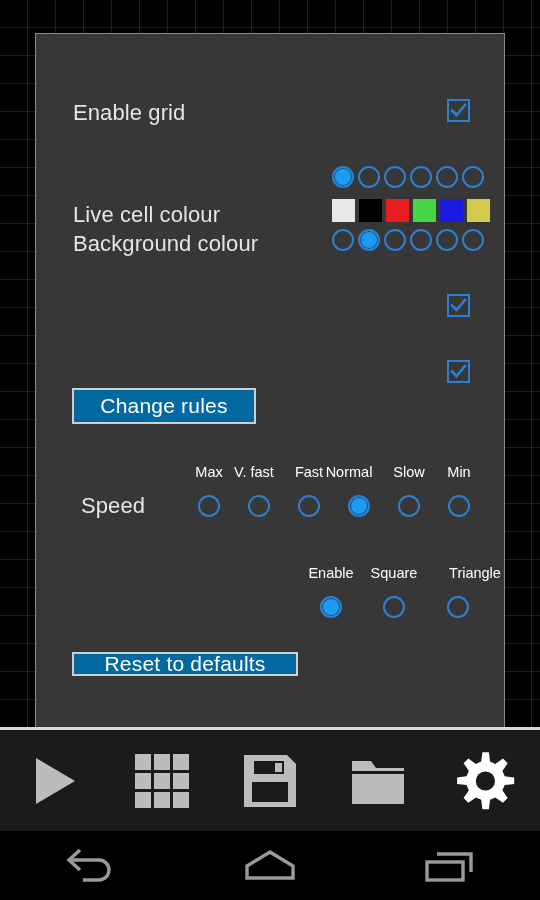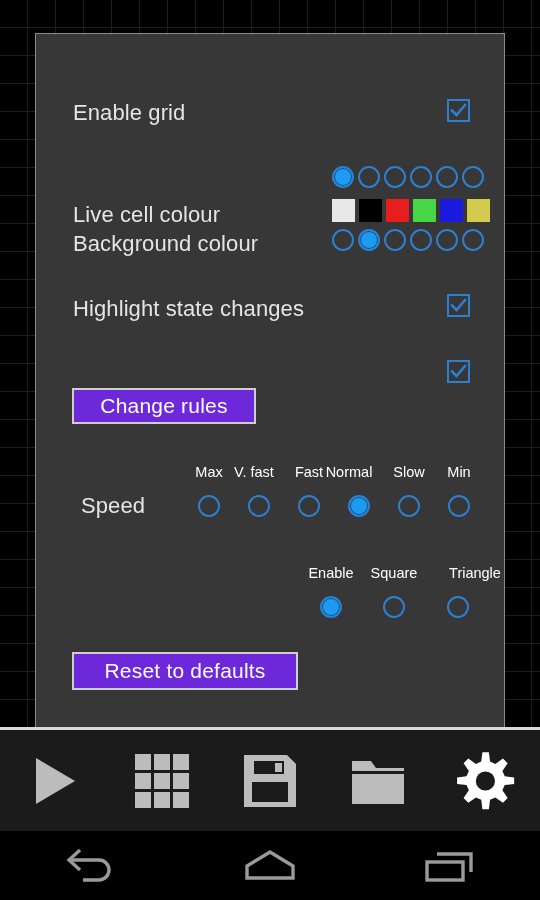--- a/index.html
+++ b/index.html
@@ -98,21 +98,21 @@
   }
   .swatch {
     width: 23px;
     height: 23px;
     flex: none;
   }
 
   
   .btn {
     position: absolute;
-    background: #6d28d9;
+    background: #0369a1;
     border: 2px solid #cfcfcf;
     color: #ffffff;
     font-family: "Liberation Sans", sans-serif;
     font-size: 21px;
     font-weight: 400;
     display: flex;
     align-items: center;
     justify-content: center;
     letter-spacing: 0.2px;
     white-space: nowrap;
@@ -208,23 +208,20 @@
   </div>
   <div class="radio-group" id="background-radios" style="left:296px;top:195px;gap:4px;">
       <div class="radio"></div>
       <div class="radio selected"></div>
       <div class="radio"></div>
       <div class="radio"></div>
       <div class="radio"></div>
       <div class="radio"></div>
     </div>
 
-  <div class="row" style="top:258px;height:34px;">
-    <span class="row-label">Highlight state changes</span>
-  </div>
   <div class="checkbox" style="left:411px;top:260px;">
     <svg viewBox="0 0 19 19">
       <path d="M3 9.5 L7.5 14 L16 4" fill="none" stroke="#2d7fd0" stroke-width="2.6" stroke-linecap="square"></path>
     </svg>
   </div>
 
   <div class="checkbox" style="left:411px;top:326px;">
     <svg viewBox="0 0 19 19">
       <path d="M3 9.5 L7.5 14 L16 4" fill="none" stroke="#2d7fd0" stroke-width="2.6" stroke-linecap="square"></path>
     </svg>
@@ -258,21 +255,21 @@
       <div style="position: absolute; left: 313px; top: 0px; width: 90px; text-align: center;">Square</div>
       <div style="position: absolute; left: 394px; top: 0px; width: 90px; text-align: center;">Triangle</div>
     </div>
 
   <div id="shape-radios">
       <div class="radio selected" style="position: absolute; left: 284px; top: 562px;"></div>
       <div class="radio" style="position: absolute; left: 347px; top: 562px;"></div>
       <div class="radio" style="position: absolute; left: 411px; top: 562px;"></div>
     </div>
 
-  <div class="btn" style="left:36px;top:618px;width:226px;height:38px;">Reset to defaults</div>
+  <div class="btn" style="left:36px;top:618px;width:226px;height:24px;">Reset to defaults</div>
 
 </div>
 
 <div id="toolbar-separator"></div>
 <div id="app-toolbar">
 
   <div class="toolbar-btn">
     <svg width="62" height="62" viewBox="0 0 62 62">
       <path d="M13 8 L52 31 L13 54 Z" fill="#bcbcbc"></path>
     </svg>

